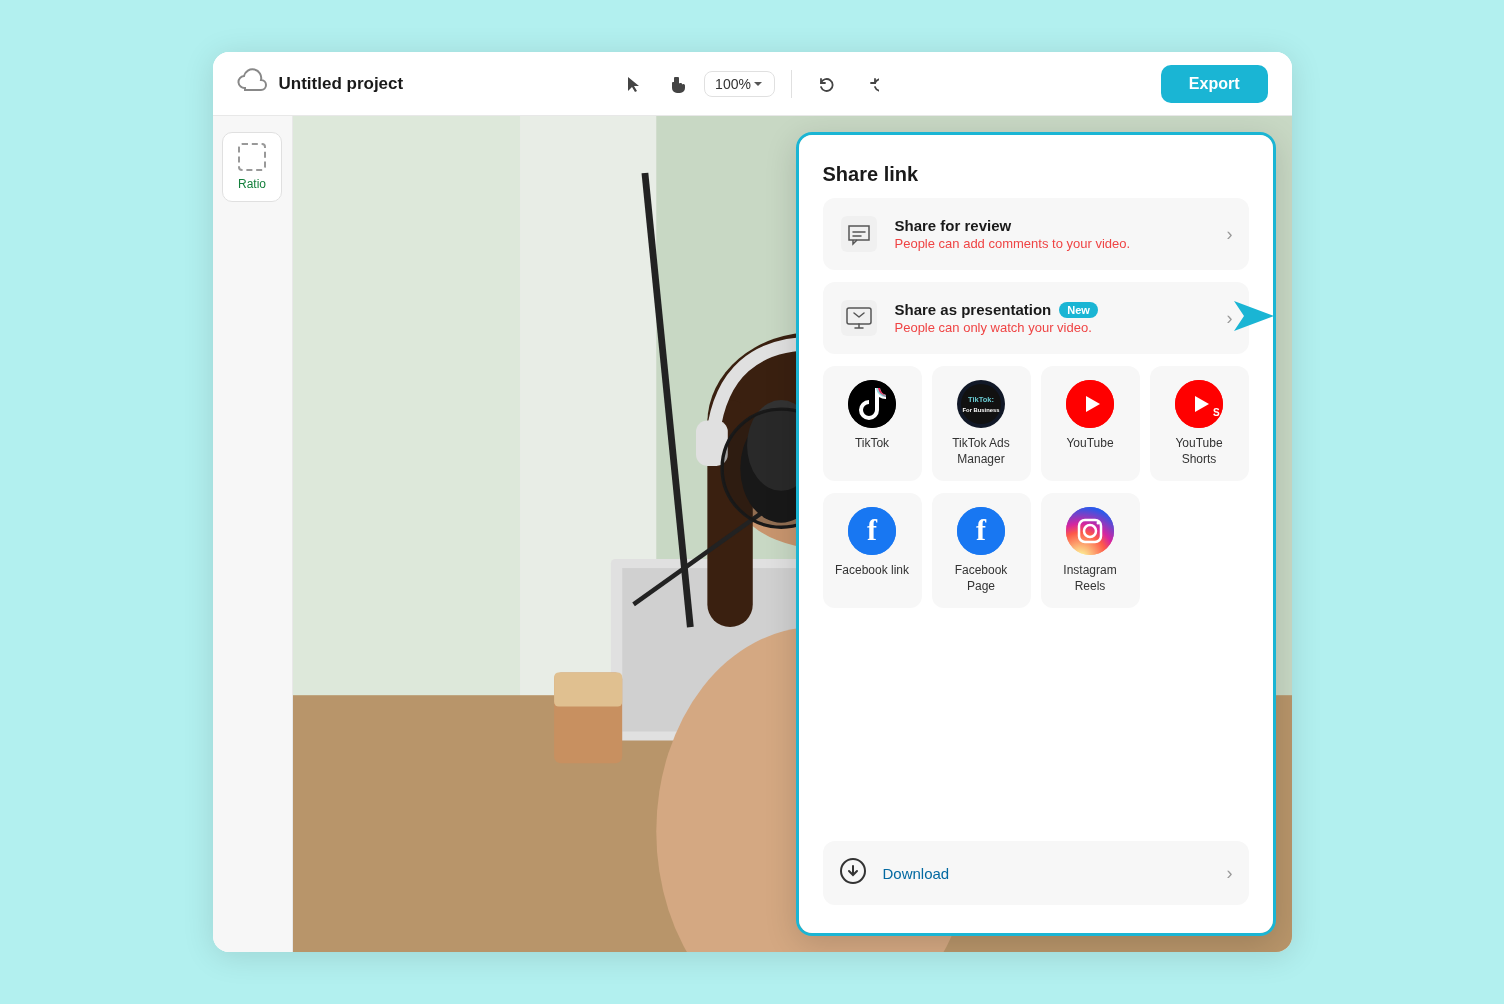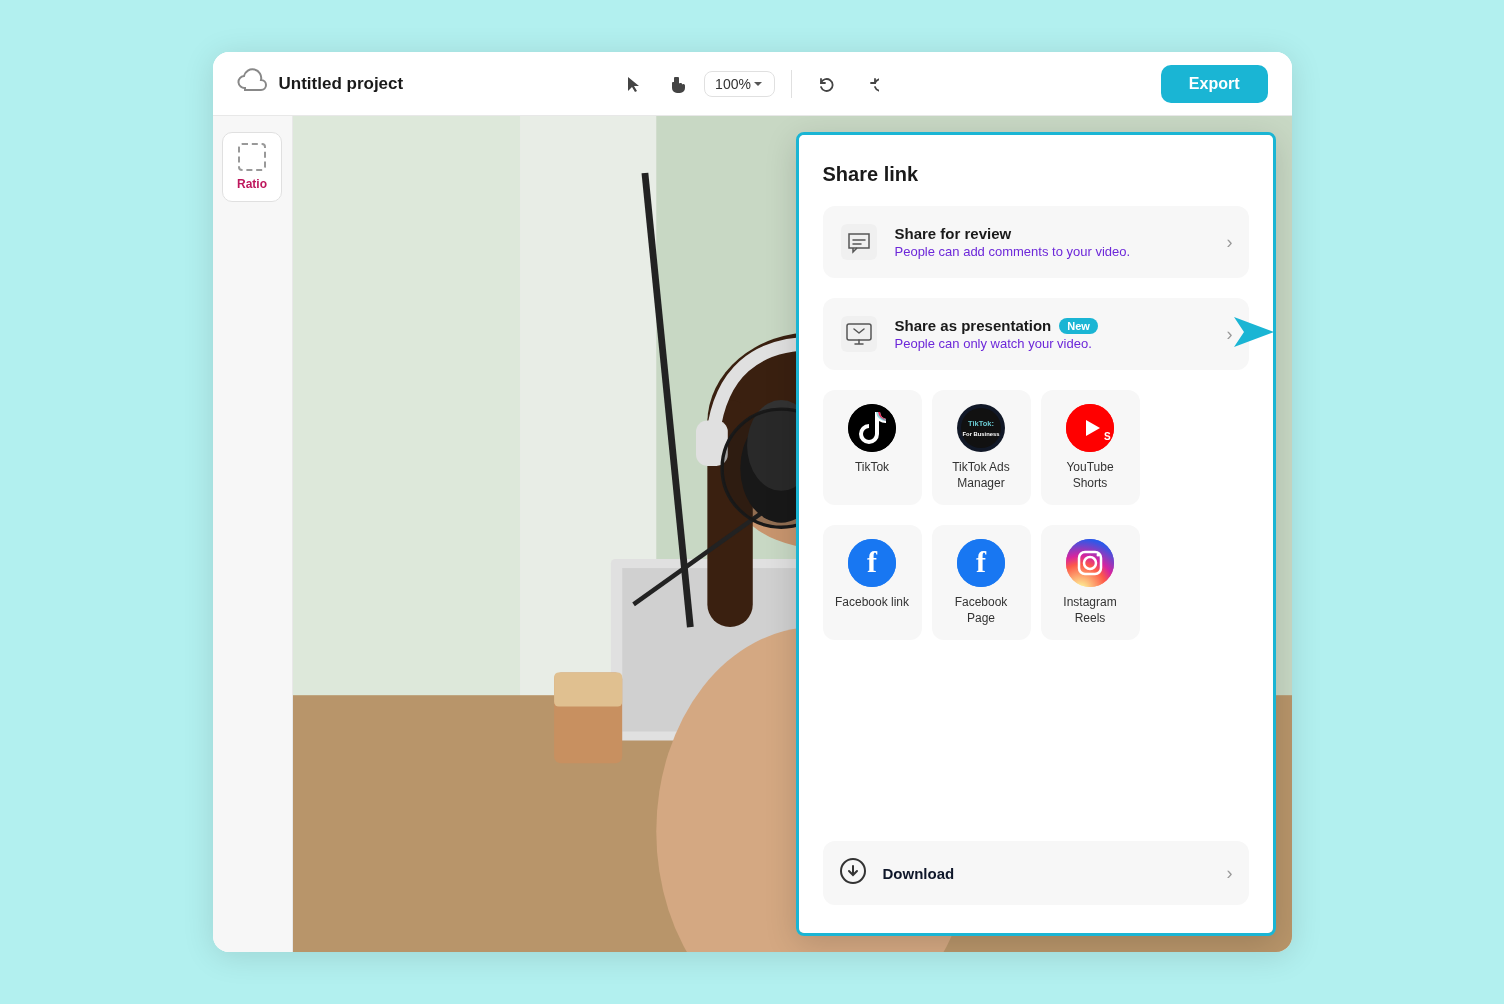--- a/index.html
+++ b/index.html
@@ -134,22 +134,22 @@
       width: 60px;
     }
     .ratio-icon {
       width: 28px;
       height: 28px;
       border: 2px dashed #999;
       border-radius: 4px;
     }
     .ratio-label {
       font-size: 12px;
-      color: #be185d;
-      font-weight: 700;
+      color: #15803d;
+      font-weight: 400;
     }
     
     .canvas-area {
       flex: 1;
       position: relative;
       background: #e8e8e8;
       overflow: hidden;
     }
     
     .canvas-placeholder {
@@ -163,27 +163,27 @@
       overflow: hidden;
     }
     
     .share-panel {
       position: absolute;
       top: 16px;
       right: 16px;
       width: 480px;
       bottom: 16px;
       background: #fff;
-      border-radius: 8px;
+      border-radius: 16px;
       border: 3px solid #1ab5d4;
       box-shadow: 0 8px 32px rgba(0,0,0,0.15);
       padding: 28px 24px;
       display: flex;
       flex-direction: column;
-      gap: 20px;
+      gap: 12px;
       overflow-y: auto;
       z-index: 10;
     }
     .share-title {
       font-size: 20px;
       font-weight: 700;
       color: #1a1a1a;
     }
     .share-option {
       display: flex;
@@ -215,21 +215,21 @@
     .new-badge {
       background: #1ab5d4;
       color: #fff;
       font-size: 11px;
       font-weight: 700;
       padding: 2px 8px;
       border-radius: 20px;
     }
     .share-opt-desc {
       font-size: 13px;
-      color: #6d28d9;
+      color: #ef4444;
       margin-top: 2px;
     }
     .chevron-right {
       color: #999;
       font-size: 18px;
     }
     .more-options-title {
       font-size: 16px;
       font-weight: 600;
       color: #1a1a1a;
@@ -278,22 +278,22 @@
       align-items: center;
       gap: 16px;
       padding: 16px;
       background: #f7f7f7;
       border-radius: 12px;
       cursor: pointer;
       margin-top: auto;
     }
     .download-label {
       font-size: 15px;
-      font-weight: 700;
-      color: #0f172a;
+      font-weight: 400;
+      color: #0369a1;
       flex: 1;
     }
     
     .tiktok-logo {
       background: #000;
       position: relative;
     }
     
   </style>
 </head>
@@ -470,20 +470,29 @@
               <div class="social-logo" style="background:#111827; font-size:11px; font-weight:700; text-align:center; line-height:1.2; padding:4px;">
                 <svg width="48" height="48" viewBox="0 0 48 48">
                   <rect width="48" height="48" rx="24" fill="#111"></rect>
                   <text x="24" y="22" text-anchor="middle" fill="#69c9d0" font-size="9" font-weight="bold" font-family="sans-serif">TikTok:</text>
                   <text x="24" y="34" text-anchor="middle" fill="#fff" font-size="7" font-family="sans-serif">For Business</text>
                 </svg>
               </div>
               <span class="social-label">TikTok Ads Manager</span>
             </div>
 
+            <div class="social-item">
+              <div class="social-logo" style="background:#FF0000;">
+                <svg width="48" height="48" viewBox="0 0 48 48">
+                  <rect width="48" height="48" rx="24" fill="#FF0000"></rect>
+                  <polygon points="20,16 34,24 20,32" fill="#fff"></polygon>
+                </svg>
+              </div>
+              <span class="social-label">YouTube</span>
+            </div>
 
             <div class="social-item">
               <div class="social-logo" style="background:#FF0000;">
                 <svg width="48" height="48" viewBox="0 0 48 48">
                   <rect width="48" height="48" rx="24" fill="#FF0000"></rect>
                   <polygon points="20,16 34,24 20,32" fill="#fff"></polygon>
                   <text x="38" y="36" font-size="10" fill="#fff" font-family="sans-serif" font-weight="bold">S</text>
                 </svg>
               </div>
               <span class="social-label">YouTube Shorts</span>

